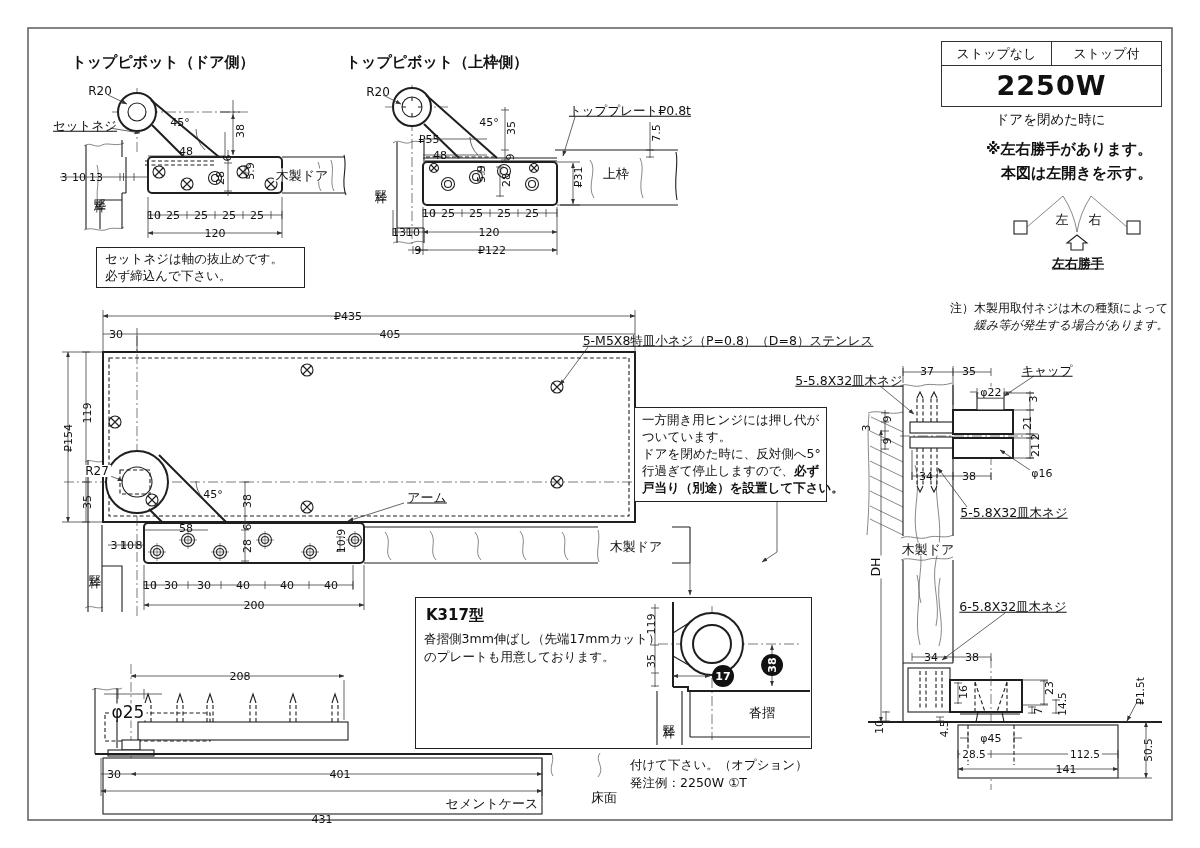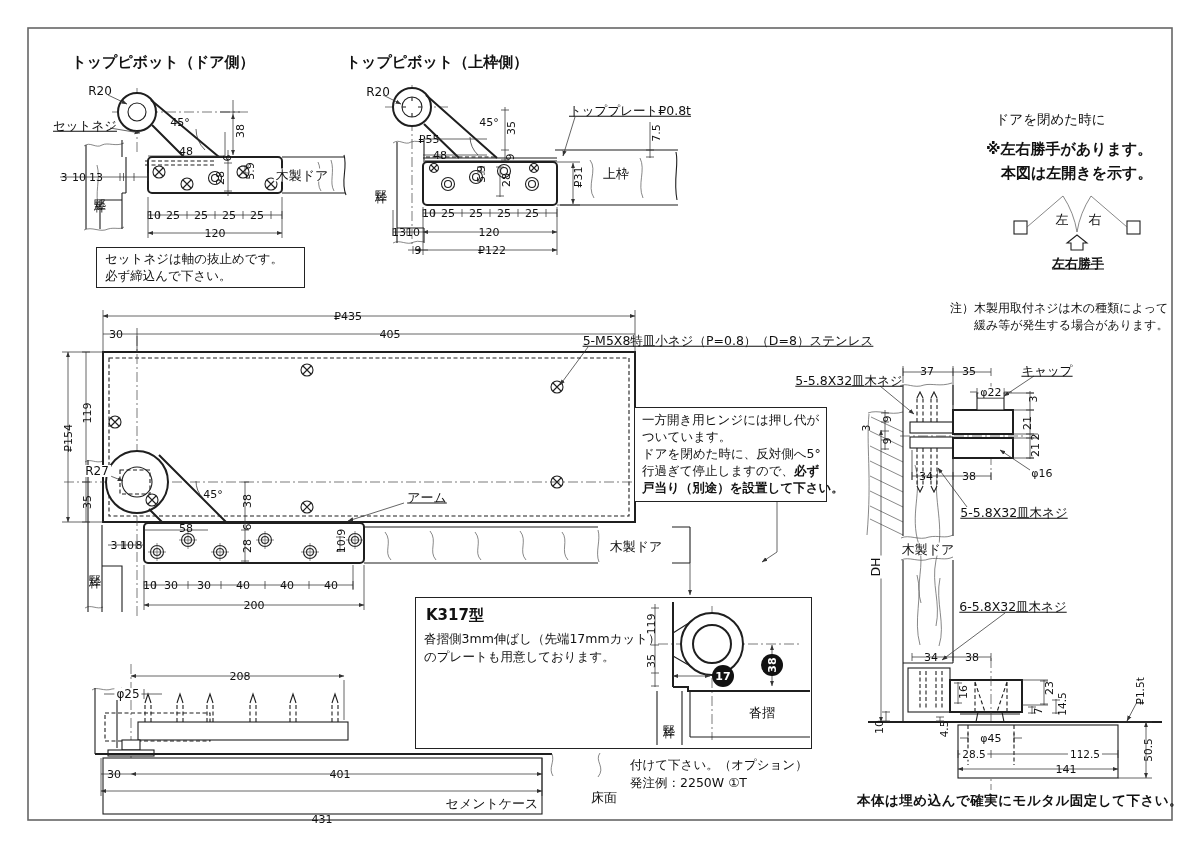--- a/index.html
+++ b/index.html
@@ -18,21 +18,21 @@
   #model-box{left:941px;top:41px;width:219px;height:64px;border:1.3px solid #333;background:#fff;}
   #model-box .mrow1{display:flex;height:23px;border-bottom:1.3px solid #333;}
   #model-box .mcell{flex:1;display:flex;align-items:center;justify-content:center;font-size:13px;}
   #model-box .mcell:first-child{border-right:1.3px solid #333;}
   #model-box .mrow2{height:39px;display:flex;align-items:center;justify-content:center;
                     font-size:27px;font-weight:bold;letter-spacing:1px;}
   #type-label{left:941px;top:111px;width:219px;text-align:center;font-size:13.5px;}
   #hand-note1{left:986px;top:140px;font-size:15px;font-weight:bold;}
   #hand-note2{left:1001px;top:164px;font-size:15px;font-weight:bold;}
   #wood-note{left:950px;top:300px;font-size:12px;line-height:17px;white-space:nowrap;}
-  #wood-note .ind{padding-left:24px;}
+  #wood-note .ind{padding-left:24px;font-style:italic;}
   #setscrew-note{left:96px;top:247px;width:199px;height:37px;padding:2px 0 0 8px;}
   #push-note{left:634px;top:407px;width:184px;height:90px;padding:3px 0 0 7px;}
   #k317-box{left:415px;top:597px;width:395px;height:150px;background:transparent;}
   #k317-title{position:absolute;left:10px;top:8px;font-size:15px;font-weight:bold;}
   #k317-l1{position:absolute;left:8px;top:33px;font-size:12.5px;white-space:nowrap;}
   #k317-l2{position:absolute;left:8px;top:51px;font-size:12.5px;white-space:nowrap;}
   #order-note{left:616px;top:756px;font-size:12.5px;line-height:18px;white-space:nowrap;}
   #order-note .ind{padding-left:14px;}
   #mortar-note{left:857px;top:792px;font-size:13.5px;font-weight:bold;white-space:nowrap;letter-spacing:.5px;}
 </style>
@@ -431,21 +431,21 @@
       <span class="lbl" style="left: 427px; top: 497px; font-size: 13px; text-decoration: underline; transform: translate(-50%, -50%);">アーム</span>
       <span class="lbl" style="left: 728px; top: 341px; font-size: 12.5px; text-decoration: underline; transform: translate(-50%, -50%);">5-M5X8特皿小ネジ（P=0.8）（D=8）ステンレス</span>
       <span class="lbl bgw" style="left: 636px; top: 546px; font-size: 13px; transform: translate(-50%, -50%);">木製ドア</span>
       <span class="lbl" style="left: 651px; top: 624px; transform: translate(-50%, -50%) rotate(-90deg);">119</span>
       <span class="lbl" style="left: 651px; top: 661px; transform: translate(-50%, -50%) rotate(-90deg);">35</span>
       <span class="lbl" style="left: 723px; top: 676px; font-weight: bold; color: rgb(255, 255, 255); background: transparent; transform: translate(-50%, -50%);">17</span>
       <span class="lbl" style="left: 772px; top: 665px; font-weight: bold; color: rgb(255, 255, 255); background: transparent; transform: translate(-50%, -50%) rotate(-90deg);">38</span>
       <span class="lbl vert" style="left: 669px; top: 717px; font-size: 12px; transform: translate(-50%, -50%);">竪枠</span>
       <span class="lbl" style="left: 753px; top: 712px; font-size: 13px; transform: translate(-50%, -50%); margin-left: 9px;">沓摺</span>
       <span class="lbl" style="left: 240px; top: 676px; transform: translate(-50%, -50%);">208</span>
-      <span class="lbl bgw" style="left: 128px; top: 694px; font-size: 12px; transform: translate(-50%, -50%);">φ25</span>
+      <span class="lbl bgw" style="left: 128px; top: 712px; font-size: 17px; transform: translate(-50%, -50%);">φ25</span>
       <span class="lbl" style="left: 114px; top: 774px; transform: translate(-50%, -50%);">30</span>
       <span class="lbl" style="left: 340px; top: 774px; transform: translate(-50%, -50%);">401</span>
       <span class="lbl" style="left: 322px; top: 819px; transform: translate(-50%, -50%);">431</span>
       <span class="lbl" style="left: 492px; top: 803px; font-size: 13px; transform: translate(-50%, -50%);">セメントケース</span>
       <span class="lbl" style="left: 604px; top: 797px; font-size: 13px; transform: translate(-50%, -50%);">床面</span>
       <span class="lbl" style="left: 849px; top: 381px; font-size: 12.5px; text-decoration: underline; transform: translate(-50%, -50%);">5-5.8X32皿木ネジ</span>
       <span class="lbl" style="left: 927px; top: 371px; transform: translate(-50%, -50%);">37</span>
       <span class="lbl" style="left: 969px; top: 371px; transform: translate(-50%, -50%);">35</span>
       <span class="lbl" style="left: 1047px; top: 371px; font-size: 12.5px; text-decoration: underline; transform: translate(-50%, -50%);">キャップ</span>
       <span class="lbl bgw" style="left: 991px; top: 392px; font-size: 11px; transform: translate(-50%, -50%);">φ22</span>
@@ -472,20 +472,27 @@
       <span class="lbl" style="left: 879px; top: 727px; transform: translate(-50%, -50%) rotate(-90deg);">10</span>
       <span class="lbl" style="left: 944px; top: 729px; font-size: 10.5px; transform: translate(-50%, -50%) rotate(-90deg);">4.5</span>
       <span class="lbl bgw" style="left: 991px; top: 738px; font-size: 11px; transform: translate(-50%, -50%);">φ45</span>
       <span class="lbl bgw" style="left: 974px; top: 754px; font-size: 10.5px; transform: translate(-50%, -50%);">28.5</span>
       <span class="lbl bgw" style="left: 1085px; top: 754px; font-size: 10.5px; transform: translate(-50%, -50%);">112.5</span>
       <span class="lbl" style="left: 1066px; top: 769px; transform: translate(-50%, -50%);">141</span>
       <span class="lbl" style="left: 1148px; top: 750px; font-size: 10.5px; transform: translate(-50%, -50%) rotate(-90deg);">50.5</span>
       <span class="lbl" style="left: 1140px; top: 691px; font-size: 10.5px; transform: translate(-50%, -50%) rotate(-90deg);">₽1.5t</span>
     </div>
 
+  <div class="abs" id="model-box">
+    <div class="mrow1">
+      <div class="mcell">ストップなし</div>
+      <div class="mcell">ストップ付</div>
+    </div>
+    <div class="mrow2">2250W</div>
+  </div>
   <div class="abs" id="type-label">ドアを閉めた時に</div>
   <div class="abs" id="hand-note1">※左右勝手があります。</div>
   <div class="abs" id="hand-note2">本図は左開きを示す。</div>
 
   <div class="abs" id="wood-note">
     <div>注）木製用取付ネジは木の種類によって</div>
     <div class="ind">緩み等が発生する場合があります。</div>
   </div>
 
   <div class="box jl" id="setscrew-note">
@@ -505,15 +512,14 @@
     <div id="k317-title">K317型</div>
     <div id="k317-l1">沓摺側3mm伸ばし（先端17mmカット）</div>
     <div id="k317-l2">のプレートも用意しております。</div>
   </div>
 
   <div class="abs" id="order-note">
     <div class="ind">付けて下さい。（オプション）</div>
     <div class="ind">発注例：2250W ①T</div>
   </div>
 
-  <div class="abs" id="mortar-note">本体は埋め込んで確実にモルタル固定して下さい。</div>
 
 </div>
 
 </body></html>

